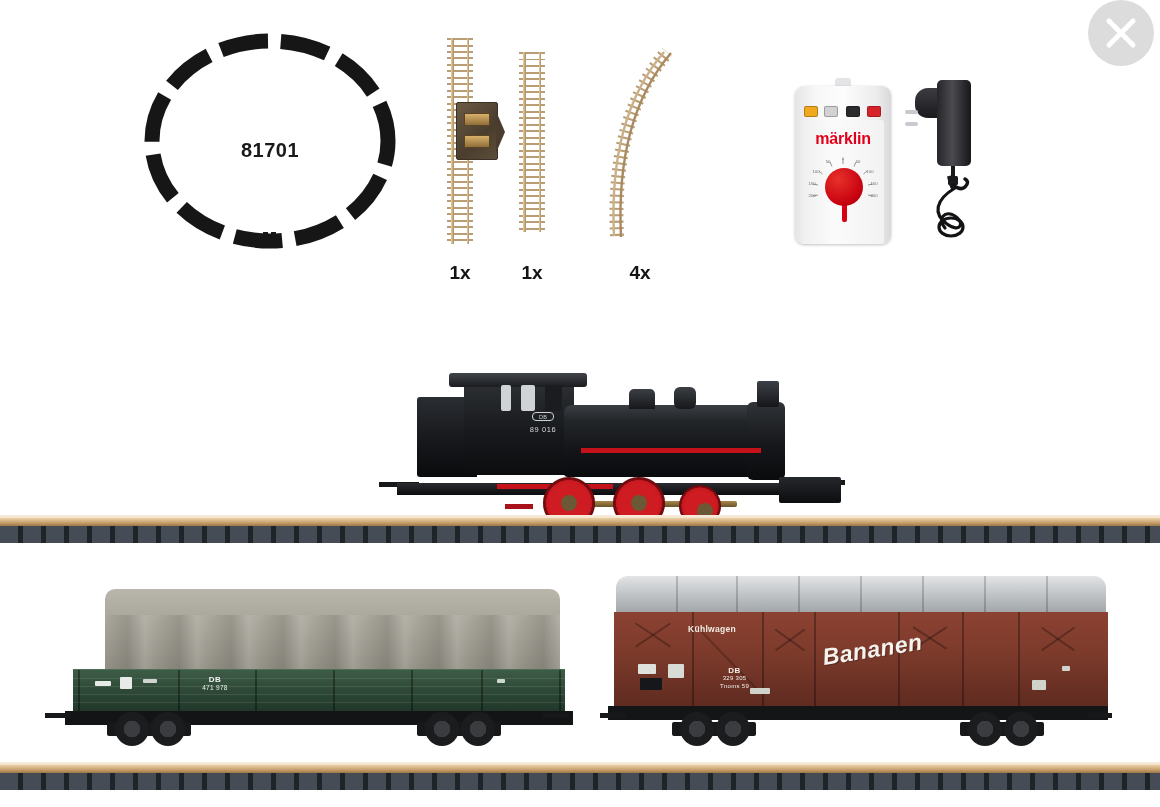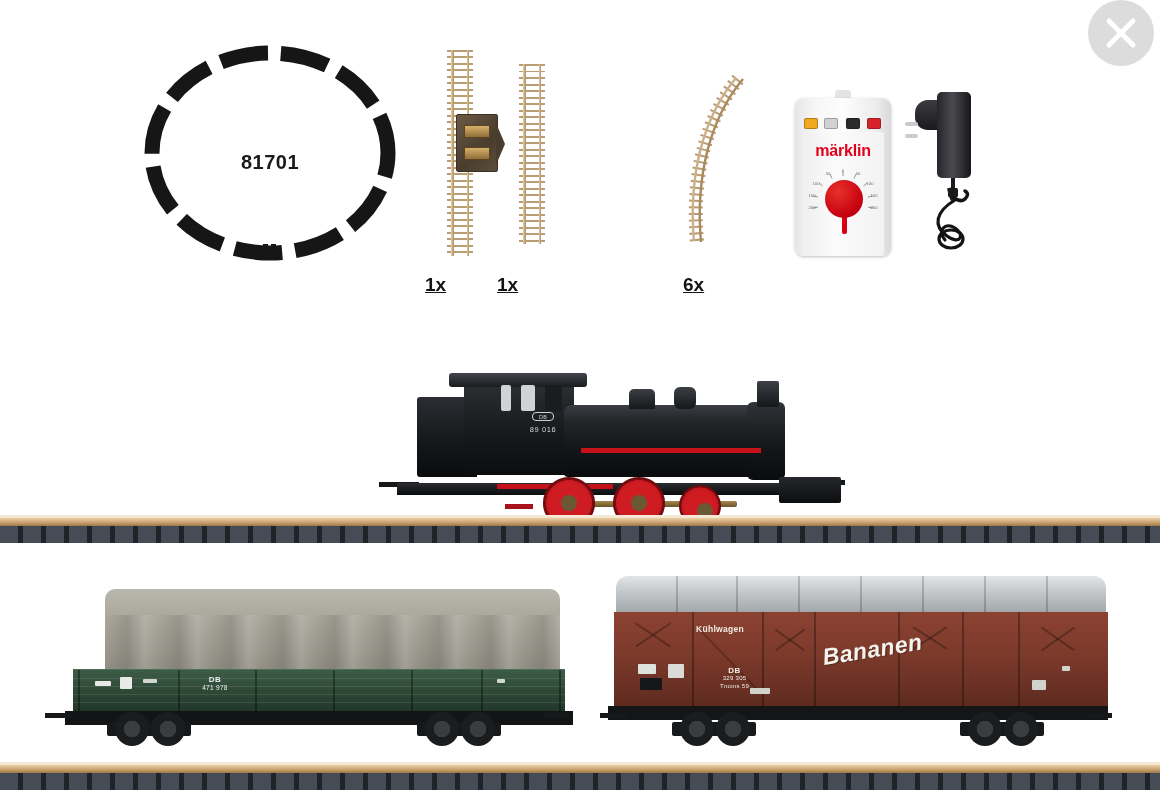--- a/index.html
+++ b/index.html
@@ -13,21 +13,21 @@
 
   
   .close-btn {
     position:absolute; top:0px; left:1088px;
     width:66px; height:66px; border-radius:50%;
     background:#dcdcdc; cursor:pointer; z-index:50;
   }
   .close-btn svg { display:block; width:66px; height:66px; }
 
   
-  .contents { position:absolute; top:16px; left:0; width:990px; height:320px; }
+  .contents { position:absolute; top:4px; left:0; width:990px; height:320px; }
 
   
   .oval-wrap { position:absolute; left:140px; top:25px; width:260px; height:230px; }
   .oval-wrap svg { display:block; }
   .oval-label {
     position:absolute; left:0; top:110px; width:260px;
     text-align:center; font-size:20px; font-weight:bold; color:#1a1a1a;
     letter-spacing:0.5px;
   }
   .oval-dims {
@@ -35,22 +35,22 @@
     text-align:center; font-size:18px; font-weight:bold; color:#1a1a1a;
     line-height:1.35; font-stretch:condensed;
   }
   .oval-dims div { white-space:nowrap; }
 
   
   .parts { position:absolute; left:425px; top:20px; width:330px; height:270px; }
   .part { position:absolute; top:0; width:70px; height:270px; }
   .part .vis { position:absolute; left:0; top:0; width:70px; height:220px; }
   .part .qty {
-    position:absolute; left:0; top:238px; width:70px; text-align:left;
-    font-size:19px; font-weight:bold; color:#141414; font-stretch:condensed;text-decoration:underline;
+    position:absolute; left:0; top:238px; width:70px; text-align:center;
+    font-size:19px; font-weight:bold; color:#141414; font-stretch:condensed;
   }
 
   
   .strt { position:absolute; left:50%; margin-left:-13px; width:26px; }
   .tie-col { position:absolute; left:0; top:0; width:26px; height:100%;
     background:repeating-linear-gradient(to bottom,
       #b99d74 0px, #b99d74 2px, rgba(255,255,255,0) 2px, rgba(255,255,255,0) 6.5px);
   }
   .railL, .railR { position:absolute; top:0; bottom:0; width:2.5px;
      background:linear-gradient(to right,#e8d3a8,#a98a5e); }
@@ -208,21 +208,21 @@
   
   .boxcar { position:absolute; left:600px; bottom:6px; width:512px; height:178px; }
   .bc-roof { position:absolute; left:16px; top:8px; width:490px; height:38px;
      border-radius:12px 12px 0 0;
      background:linear-gradient(to bottom,#e2e4e5 0%,#c2c6c8 45%,#9fa4a6 100%); }
   .bc-roof .seam { position:absolute; top:0; width:1.5px; height:38px; background:rgba(0,0,0,0.18); }
   .bc-body { position:absolute; left:14px; top:44px; width:494px; height:94px;
      background:linear-gradient(to bottom,#8c4232 0%,#7c3a2b 45%,#5f2b20 100%); }
   .bc-body .vseam { position:absolute; top:0; width:2px; height:94px; background:rgba(0,0,0,0.30); }
   .bc-frame { position:absolute; left:8px; top:138px; width:500px; height:14px; background:#141517; }
-  .bc-kuehl { position:absolute; left:96px; top:56px; font-size:8.5px; color:#f0ece4;
+  .bc-kuehl { position:absolute; left:88px; top:56px; font-size:8.5px; color:#f0ece4;
      font-weight:bold; letter-spacing:0.3px; }
   .bc-banan { position:absolute; left:225px; top:76px; font-size:23px; font-weight:bold;
      color:#f5f3ee; font-style:italic; transform:rotate(-9deg); transform-origin:left bottom;
      letter-spacing:0.5px; text-shadow:1px 1px 0 rgba(0,0,0,0.25); }
   .bc-mark { position:absolute; left:120px; top:98px; text-align:center; color:#f2efe8; }
   .bc-mark .db { font-size:8px; font-weight:bold; letter-spacing:0.5px; }
   .bc-mark .no { font-size:6px; letter-spacing:0.3px; line-height:1.25; }
   .xbrace { position:absolute; }
   .xbrace i { position:absolute; left:0; top:50%; width:100%; height:1.5px;
      background:rgba(0,0,0,0.28); transform-origin:center; }
@@ -271,31 +271,31 @@
         <div class="vis">
           <div class="strt" style="top:28px; height:180px;">
             <div class="tie-col"></div>
               <div class="railL"></div>
               <div class="railR"></div>
           </div>
         </div>
         <div class="qty">1x</div>
       </div>
 
-
-      <div class="part" style="left:258px;">
+      <div class="part" style="left:180px;">
         <div class="vis">
           <svg class="curve" width="70" height="220" viewBox="0 0 70 220">
-            <path d="M14 205 C 8 138, 24 80, 56 42" fill="none" stroke="#b99d74" stroke-width="14" stroke-dasharray="2 4.5"></path>
-            <path d="M11 205 C 5 138, 21 80, 53 42" fill="none" stroke="#cbb189" stroke-width="2.4"></path>
-            <path d="M18 206 C 12 139, 28 81, 60 43" fill="none" stroke="#a98a5e" stroke-width="2.4"></path>
+            <path d="M12 212 C 8 130, 26 70, 62 28" fill="none" stroke="#b99d74" stroke-width="14" stroke-dasharray="2 4.5"></path>
+            <path d="M9 212 C 5 130, 23 70, 59 28" fill="none" stroke="#cbb189" stroke-width="2.4"></path>
+            <path d="M16 213 C 12 131, 30 71, 66 29" fill="none" stroke="#a98a5e" stroke-width="2.4"></path>
           </svg>
         </div>
-        <div class="qty">6x</div>
-      </div>
+        <div class="qty">4x</div>
+      </div>
+
     </div>
 
     <div class="controller">
       <div class="ctrl-tab"></div>
       <div class="ctrl-body">
         <div class="ctrl-btns">
           <span style="left:0px;  background:#f0a81e;"></span>
           <span style="left:20px; background:#d2d2d4;"></span>
           <span style="left:42px; background:#2b2b2e;"></span>
           <span style="left:63px; background:#d8222a;"></span>

